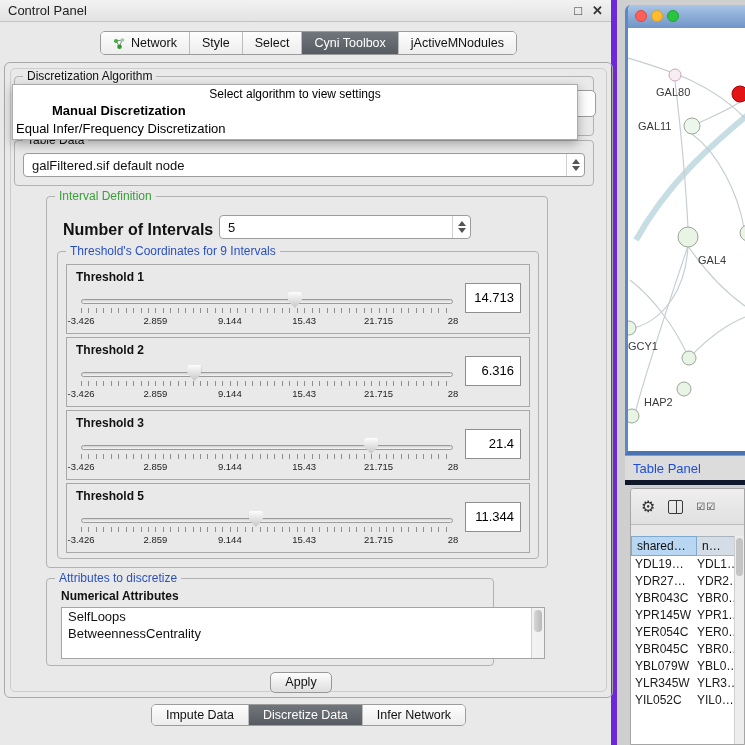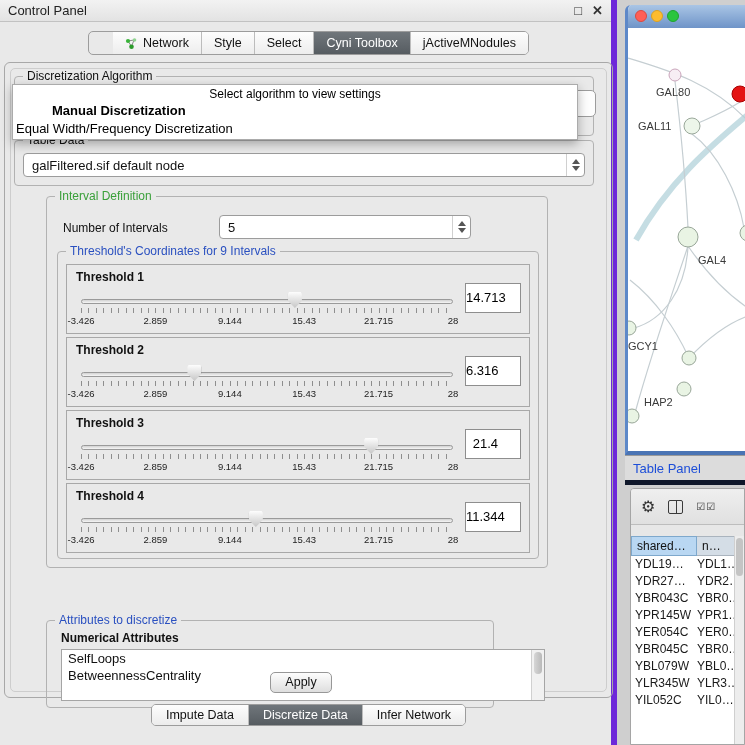--- a/index.html
+++ b/index.html
@@ -12,21 +12,21 @@
     background:#e9e9e9; border-right:6px solid #6d28d9; }
   .titlebar { position:absolute; left:0; top:0; width:100%; height:22px;
     background:linear-gradient(#f2f2f2,#e3e3e3); border-bottom:1px solid #c2c2c2;
     display:flex; align-items:center; padding:0 8px; font-size:13px; color:#222; }
   .titlebar .win-icons { margin-left:auto; display:flex; gap:10px; font-size:13px; color:#333; }
   .titlebar .win-icons span { cursor:default; }
   .titlebar .close { font-weight:bold; }
 
   
   .tabs-row { position:absolute; top:31px; left:0; width:617px; display:flex; justify-content:center; }
-  .tabs-inner { display:flex; border:1px solid #9c9c9c; border-radius:5px; overflow:hidden; height:24px;padding-left:24px; }
+  .tabs-inner { display:flex; border:1px solid #9c9c9c; border-radius:5px; overflow:hidden; height:24px; }
   .tab { display:flex; align-items:center; gap:5px; padding:0 12px; font-size:12.5px; color:#111;
     background:linear-gradient(#fdfdfd,#ededed); border-right:1px solid #bcbcbc; cursor:default; }
   .tab:last-child { border-right:none; }
   .tab.selected { background:linear-gradient(#70767b,#565c61); color:#fff; }
 
   
   .outer-panel { position:absolute; left:4px; top:62px; width:609px; height:636px;
     border:1px solid #a8a8a8; border-radius:6px; }
   .inner-panel { position:absolute; left:10px; top:68px; width:597px; height:624px;
     border:1px solid #cdcdcd; border-radius:5px; }
@@ -67,21 +67,21 @@
   .thumb { position:absolute; top:1px; width:14px; height:16px; transform:translateX(-50%);
     background:linear-gradient(#fdfdfd,#c6c6c6);
     clip-path:polygon(8% 0, 92% 0, 100% 12%, 100% 55%, 50% 100%, 0 55%, 0 12%);
     filter:drop-shadow(0 0 1px #777); }
   .ticks { position:absolute; left:0; top:17px; width:372px; height:5px;
     background:repeating-linear-gradient(to right,#8e8e8e 0 1px,transparent 1px 7.44px); }
   .scale { position:absolute; left:0; top:24px; width:372px; height:12px; }
   .scale span { position:absolute; transform:translateX(-50%); font-size:9.5px; color:#222; }
   .value-box { position:absolute; left:398px; top:18px; width:56px; height:30px;
     background:#fff; border:1px solid #8e8e8e; font-size:13px; color:#000;
-    text-align:right; line-height:28px; padding-right:22px; }
+    text-align:right; line-height:28px; padding-right:6px; }
 
   
   .attr-list { position:absolute; left:14px; top:28px; width:484px; height:52px;
     background:#fff; border:1px solid #a5a5a5; overflow:hidden; }
   .attr-item { font-size:13px; color:#111; line-height:17px; padding-left:6px; }
   .vsb { position:absolute; right:0; top:0; width:13px; height:100%;
     background:#f1f1f1; border-left:1px solid #d0d0d0; }
   .vsb .vthumb { position:absolute; left:2px; top:2px; width:8px; height:22px;
     background:linear-gradient(to right,#d6d6d6,#b9b9b9); border-radius:5px; }
 
@@ -184,38 +184,38 @@
     <div class="inner-panel"></div>
 
     <div class="group" style="left:14px; top:76px; width:580px; height:60px;">
       <span class="group-title">Discretization Algorithm</span>
     </div>
     <div class="combo-fragment"></div>
 
     <div class="algo-popup">
       <div class="ph">Select algorithm to view settings</div>
       <div class="item bold">Manual Discretization</div>
-      <div class="item">Equal Width/Frequency Discretization</div>
+      <div class="item">Equal Infer/Frequency Discretization</div>
     </div>
 
     <div class="group" style="left:14px; top:140px; width:580px; height:46px;">
       <span class="group-title">Table Data</span>
       <div class="combo" style="left:8px; top:12px; width:562px; height:24px;">
         <span>galFiltered.sif default node</span>
         <span class="stepper">
           <i class="tri-up"></i>
             <i class="tri-down"></i>
         </span>
       </div>
     </div>
 
     <div class="group" style="left:46px; top:196px; width:502px; height:372px;">
       <span class="group-title green">Interval Definition</span>
 
-      <div style="position:absolute; left:16px; top:24px; font-weight:normal; font-size:12px; color:#111;">Number of Intervals</div>
+      <div style="position:absolute; left:16px; top:24px; font-weight:bold; font-size:16px; color:#111;">Number of Intervals</div>
       <div class="combo" style="left:172px; top:18px; width:252px; height:24px;">
         <span>5</span>
         <span class="stepper">
           <i class="tri-up"></i>
             <i class="tri-down"></i>
         </span>
       </div>
 
       <div class="group" style="left:10px; top:54px; width:482px; height:308px; background:#e9e9e9;">
         <span class="group-title blue">Threshold's Coordinates for 9 Intervals</span>
@@ -268,40 +268,40 @@
               <span style="left:40%">9.144</span>
               <span style="left:60%">15.43</span>
               <span style="left:80%">21.715</span>
               <span style="left:100%">28</span>
             </div>
           </div>
           <div class="value-box">21.4</div>
         </div>
 
         <div class="threshold-box" style="top:231px;">
-          <div class="th-label">Threshold 4</div>
+          <div class="th-label">Threshold 5</div>
           <div class="slider">
             <div class="track"></div>
             <div class="thumb" style="left: 47%;"></div>
             <div class="ticks"></div>
             <div class="scale">
               <span style="left:0%">-3.426</span>
               <span style="left:20%">2.859</span>
               <span style="left:40%">9.144</span>
               <span style="left:60%">15.43</span>
               <span style="left:80%">21.715</span>
               <span style="left:100%">28</span>
             </div>
           </div>
           <div class="value-box">11.344</div>
         </div>
       </div>
     </div>
 
-    <div class="group" style="left:46px; top:578px; width:448px; height:88px;margin-top:42px;">
+    <div class="group" style="left:46px; top:578px; width:448px; height:88px;">
       <span class="group-title blue">Attributes to discretize</span>
       <div style="position:absolute; left:14px; top:10px; font-weight:bold; font-size:12px; color:#111;">Numerical Attributes</div>
       <div class="attr-list">
         <div class="attr-item">SelfLoops</div>
         <div class="attr-item">BetweennessCentrality</div>
         <div class="vsb">
             <div class="vthumb"></div>
           </div>
       </div>
     </div>

